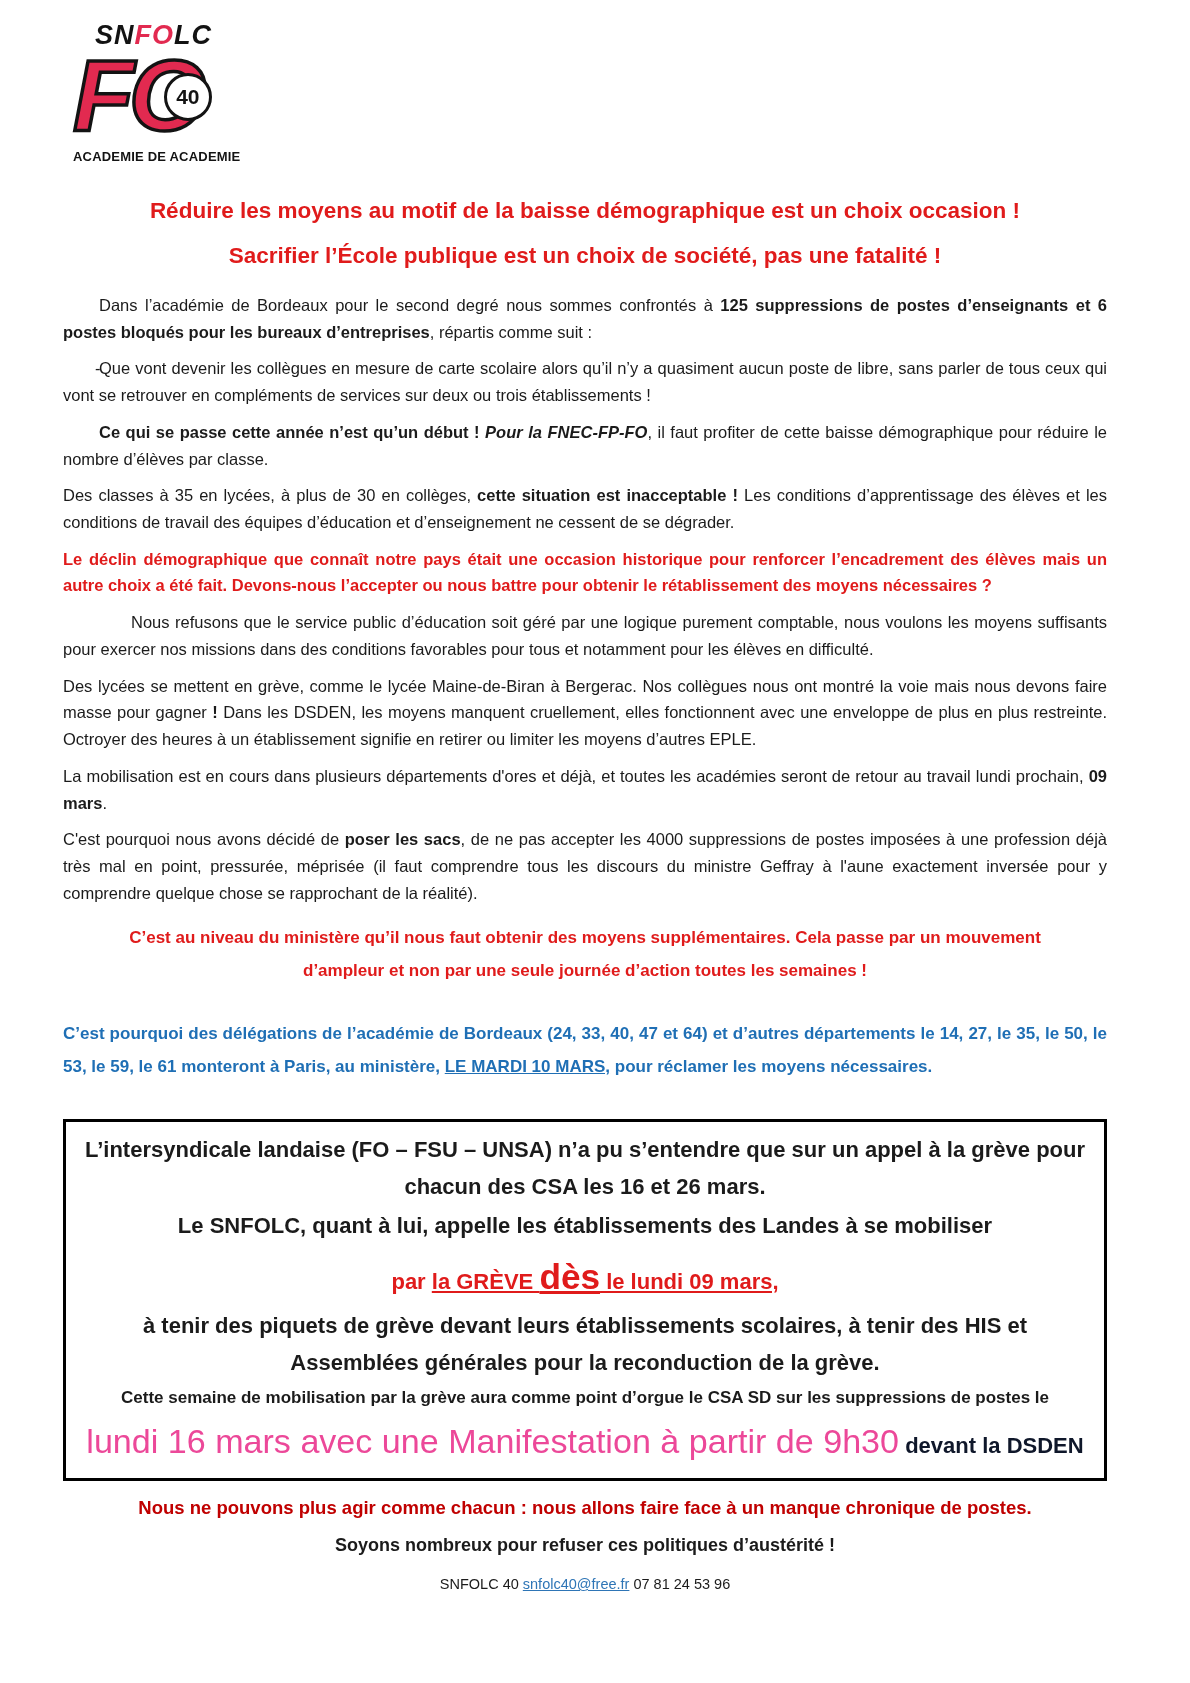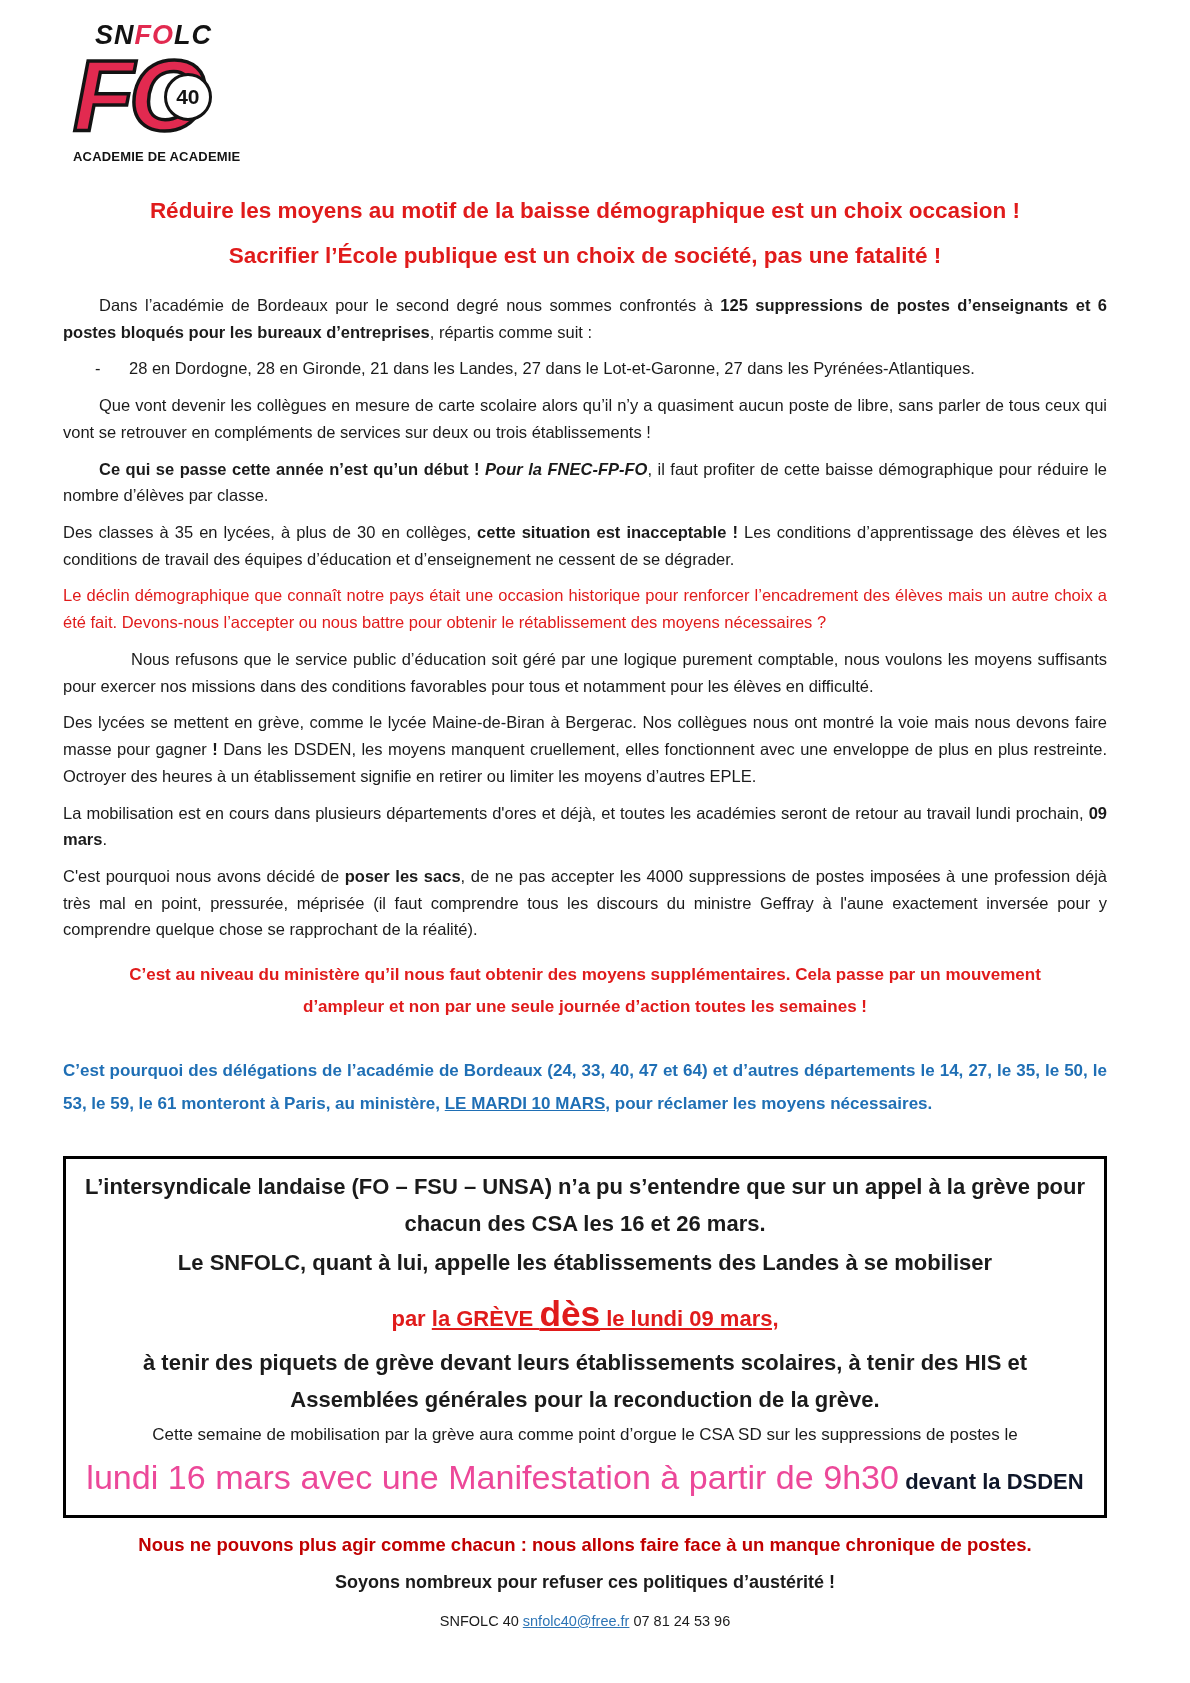--- a/index.html
+++ b/index.html
@@ -79,40 +79,39 @@
 
   <div class="title">
     <div class="red">Réduire les moyens au motif de la baisse démographique est un choix occasion !</div>
     <div class="red">Sacrifier l’École publique est un choix de société, pas une fatalité !</div>
   </div>
 
   <div class="body-text">
     <div class="p indent"><span>Dans l’académie de Bordeaux pour le second degré nous sommes confrontés à </span><span style="font-weight: 700;">125 suppressions de postes d’enseignants et 6 postes bloqués pour les bureaux d’entreprises</span><span>, répartis comme suit :</span></div>
     <div class="p bullet">
       <span class="marker">-</span>
-      <span><span>28 en Dordogne, 28 en Gironde, 21 dans les Landes, 27 dans le Lot-et-Garonne, 27 dans les Pyrénées-Atlantiques.</span></span>
     </div>
     <div class="p indent"><span>Que vont devenir les collègues en mesure de carte scolaire alors qu’il n’y a quasiment aucun poste de libre, sans parler de tous ceux qui vont se retrouver en compléments de services sur deux ou trois établissements !</span></div>
     <div class="p indent"><span style="font-weight: 700;">Ce qui se passe cette année n’est qu’un début ! </span><span style="font-weight: 700; font-style: italic;">Pour la FNEC-FP-FO</span><span>, il faut profiter de cette baisse démographique pour réduire le nombre d’élèves par classe.</span></div>
     <div class="p"><span>Des classes à 35 en lycées, à plus de 30 en collèges, </span><span style="font-weight: 700;">cette situation est inacceptable !</span><span> Les conditions d’apprentissage des élèves et les conditions de travail des équipes d’éducation et d’enseignement ne cessent de se dégrader.</span></div>
-    <div class="p"><span style="font-weight: 400; color: rgb(224, 27, 27);">Le déclin démographique que connaît notre pays était une occasion historique pour renforcer l’encadrement des élèves mais un autre choix a été fait.  Devons-nous l’accepter ou nous battre pour obtenir le rétablissement des moyens nécessaires ?</span></div>
+    <div class="p"><span style="font-weight: 700; color: rgb(224, 27, 27);">Le déclin démographique que connaît notre pays était une occasion historique pour renforcer l’encadrement des élèves mais un autre choix a été fait.  Devons-nous l’accepter ou nous battre pour obtenir le rétablissement des moyens nécessaires ?</span></div>
     <div class="p indent-lg"><span>Nous refusons que le service public d’éducation soit géré par une logique purement comptable, nous voulons les moyens suffisants pour exercer nos missions dans des conditions favorables pour tous et notamment pour les élèves en difficulté.</span></div>
     <div class="p"><span>Des lycées se mettent en grève, comme le lycée Maine-de-Biran à Bergerac. Nos collègues nous ont montré la voie mais nous devons faire masse pour gagner </span><span style="font-weight: 700;">!</span><span>  Dans les DSDEN, les moyens manquent cruellement, elles fonctionnent avec une enveloppe de plus en plus restreinte. Octroyer des heures à un établissement signifie en retirer ou limiter les moyens d’autres EPLE.</span></div>
     <div class="p"><span>La mobilisation est en cours dans plusieurs départements d'ores et déjà, et toutes les académies seront de retour au travail lundi prochain, </span><span style="font-weight: 700;">09 mars</span><span>.</span></div>
     <div class="p"><span>C'est pourquoi nous avons décidé de </span><span style="font-weight: 700;">poser les sacs</span><span>, de ne pas accepter les 4000 suppressions de postes imposées à une profession déjà très mal en point, pressurée, méprisée (il faut comprendre tous les discours du ministre Geffray à l'aune exactement inversée pour y comprendre quelque chose se rapprochant de la réalité).</span></div>
     <div class="center-red"><span style="font-weight: 700; color: rgb(224, 27, 27);">C’est au niveau du ministère qu’il nous faut obtenir des moyens supplémentaires. Cela passe par un mouvement d’ampleur et non par une seule journée d’action toutes les semaines !</span></div>
     <div class="blue-para"><span style="font-weight: 700; color: rgb(31, 111, 181);">C’est pourquoi des délégations de l’académie de Bordeaux (24, 33, 40, 47 et 64) et d’autres départements le 14, 27, le 35, le 50, le 53, le 59, le 61 monteront à Paris, au ministère,  </span><span style="font-weight: 700; text-decoration: underline; color: rgb(31, 111, 181);">LE MARDI 10 MARS,</span><span style="font-weight: 700; color: rgb(31, 111, 181);"> pour réclamer les moyens nécessaires.</span></div>
   </div>
 
   <div class="box">
     <div class="box-line"><span style="font-weight: 700;">L’intersyndicale landaise (FO – FSU – UNSA) n’a pu s’entendre que sur un appel à la grève pour chacun des CSA les 16 et 26 mars.</span></div>
     <div class="box-line"><span style="font-weight: 700;">Le SNFOLC, quant à lui, appelle les établissements des Landes à se mobiliser</span></div>
     <div class="box-line"><span style="font-weight: 700; color: rgb(224, 27, 27);">par </span><span style="font-weight: 700; text-decoration: underline; color: rgb(224, 27, 27);">la GRÈVE </span><span style="font-weight: 700; text-decoration: underline; color: rgb(224, 27, 27); font-size: 1.6em;">dès</span><span style="font-weight: 700; text-decoration: underline; color: rgb(224, 27, 27);"> le lundi 09 mars,</span></div>
     <div class="box-line"><span style="font-weight: 700;">à tenir des piquets de grève devant leurs établissements scolaires, à tenir des HIS et Assemblées générales pour la reconduction de la grève.</span></div>
-    <div class="box-line box-line-sm"><span style="font-weight: 400;">Cette semaine de mobilisation par la grève aura comme point d’orgue  le CSA SD sur les suppressions de postes le</span></div>
+    <div class="box-line box-line-sm"><span style="font-weight: 700;">Cette semaine de mobilisation par la grève aura comme point d’orgue  le CSA SD sur les suppressions de postes le</span></div>
     <div class="box-line box-green"><span style="font-weight: 400; color: #ec4899; font-size: 1.55em;">lundi 16 mars avec une Manifestation à partir de 9h30</span><span style="font-weight: 700; color: #0f172a;"> devant la DSDEN</span></div>
   </div>
 
   <div class="closing1"><span style="font-weight: 700; color: rgb(192, 0, 0);">Nous ne pouvons plus agir comme chacun : nous allons faire face à un manque chronique de postes.</span></div>
   <div class="closing2"><span style="font-weight: 700;">Soyons nombreux pour refuser ces politiques d’austérité !</span></div>
 
   <div class="footer">
     <span>SNFOLC 40 </span><a>snfolc40@free.fr</a><span> 07 81 24 53 96</span>
   </div>
 

